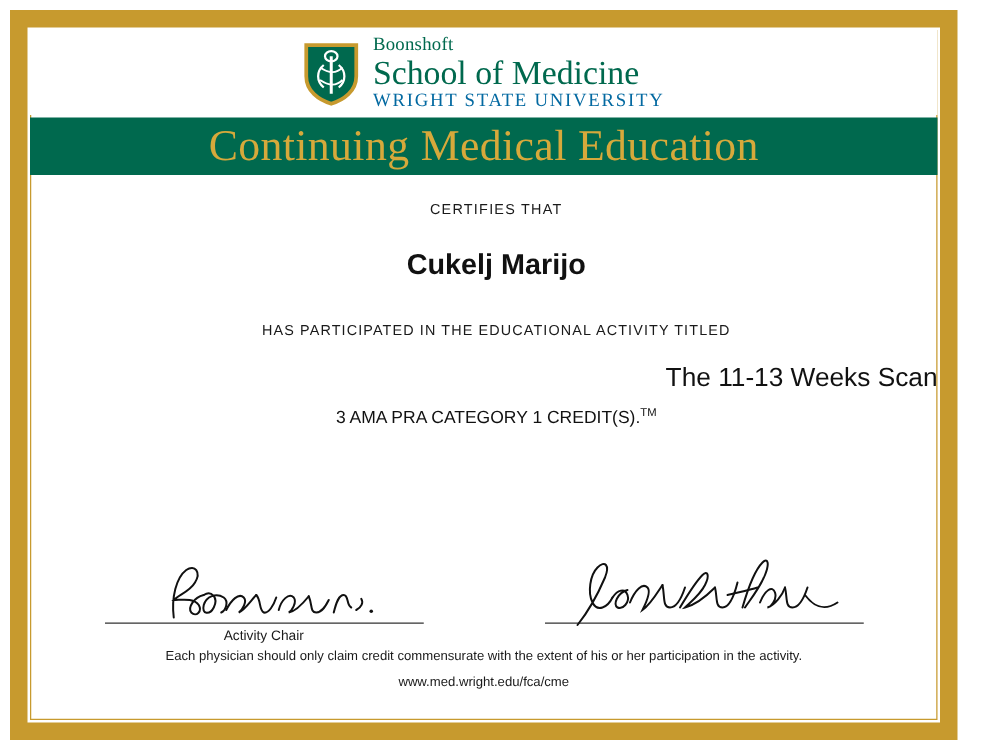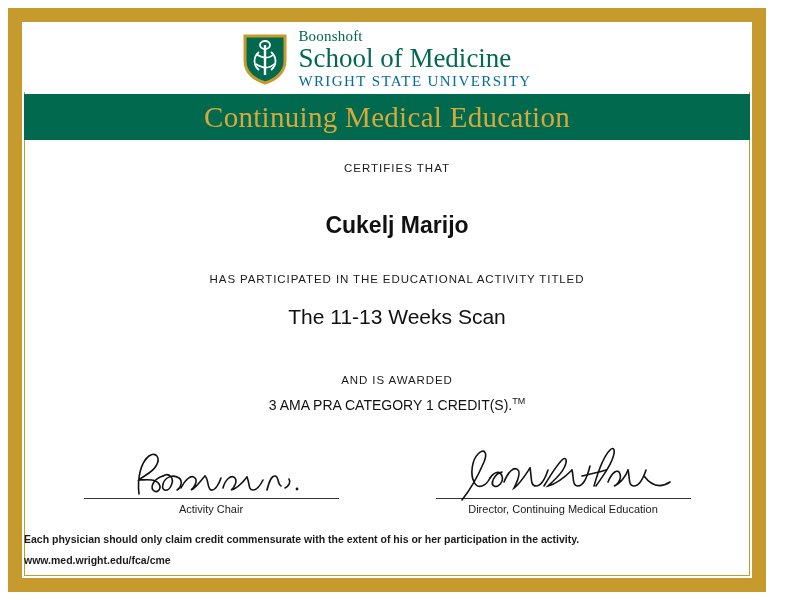--- a/index.html
+++ b/index.html
@@ -106,52 +106,53 @@
   .banner {
     height: 46px;
     background: #00694e;
     display: flex;
     align-items: center;
     justify-content: center;
     margin-top: 2px;
   }
   .banner-title {
     font-family: "Liberation Serif", serif;
-    font-size: 29px;
+    font-size: 35px;
     color: #d6a93b;
     letter-spacing: 0.3px;
   }
 
   
   .body-area {
     text-align: center;
     padding-top: 22px;
     padding-left: 20px;
   }
   .label-small {
     font-size: 11.5px;
     letter-spacing: 1.0px;
     color: #1a1a1a;
   }
   .recipient {
     font-size: 23px;
     font-weight: bold;
     color: #111111;
-    margin-top: 38px;
+    margin-top: 24px;
   }
   .label-activity {
     font-size: 11.5px;
     letter-spacing: 0.9px;
     color: #1a1a1a;
     margin-top: 34px;
   }
   .activity-title {
     font-size: 21px;
     color: #111111;
     margin-top: 20px;
+    text-align: right;
   }
   .activity-date {
     font-size: 21px;
     color: #111111;
     margin-top: 13px;
   }
   .label-awarded {
     font-size: 11.5px;
     letter-spacing: 0.9px;
     color: #1a1a1a;
@@ -200,23 +201,22 @@
     font-size: 11px;
     color: #1a1a1a;
     margin-top: 4px;
   }
 
   
   .footer {
     position: absolute;
     left: 0;
     right: 0;
-    bottom: 10px;
-    text-align: left;
-    font-weight: bold;
+    bottom: 24px;
+    text-align: center;
   }
   .footer-note {
     font-size: 10.5px;
     color: #1a1a1a;
   }
   .footer-url {
     font-size: 10.5px;
     color: #1a1a1a;
     margin-top: 9px;
   }
@@ -254,21 +254,20 @@
 
     <div class="banner">
       <div class="banner-title">Continuing Medical Education</div>
     </div>
 
     <div class="body-area">
       <div class="label-small">CERTIFIES THAT</div>
       <div class="recipient">Cukelj Marijo</div>
       <div class="label-activity">HAS PARTICIPATED IN THE EDUCATIONAL ACTIVITY TITLED</div>
       <div class="activity-title">The 11-13 Weeks Scan</div>
-      <div class="label-awarded">AND IS AWARDED</div>
       <div class="credits"><span>3 AMA PRA CATEGORY 1 CREDIT(S).</span><sup>TM</sup></div>
     </div>
 
     <div class="signatures">
 
       <div class="sig-block">
         <div class="sig-img">
           <svg width="200" height="60" viewBox="0 0 200 60">
             <g fill="none" stroke="#111111" stroke-width="1.6" stroke-linecap="round">
               <path d="M28 50 C26 34 30 18 38 12 C45 7 50 14 45 22 C41 29 32 32 28 36 C34 36 44 34 48 40 C51 45 46 50 42 46 C39 42 44 34 52 32"></path>
@@ -299,21 +298,20 @@
               <path d="M124 28 C126 36 124 44 130 44 C136 44 140 32 142 24"></path>
               <path d="M134 34 C142 32 152 30 158 28"></path>
               <path d="M146 44 C150 30 156 14 162 8 C166 4 168 8 164 18 C160 28 152 38 148 44"></path>
               <path d="M160 40 C164 30 170 26 172 32 C174 38 168 44 166 44 C172 42 178 34 180 28"></path>
               <path d="M180 28 C182 36 180 44 186 44 C192 44 196 34 198 28"></path>
               <path d="M196 34 C202 42 210 48 222 40"></path>
             </g>
           </svg>
         </div>
         <div class="sig-line"></div>
-        <div class="sig-label">Director, Continuing Medical Education</div>
       </div>
 
     </div>
 
     <div class="footer">
       <div class="footer-note">Each physician should only claim credit commensurate with the extent of his or her participation in the activity.</div>
       <div class="footer-url">www.med.wright.edu/fca/cme</div>
     </div>
 
   </div>

